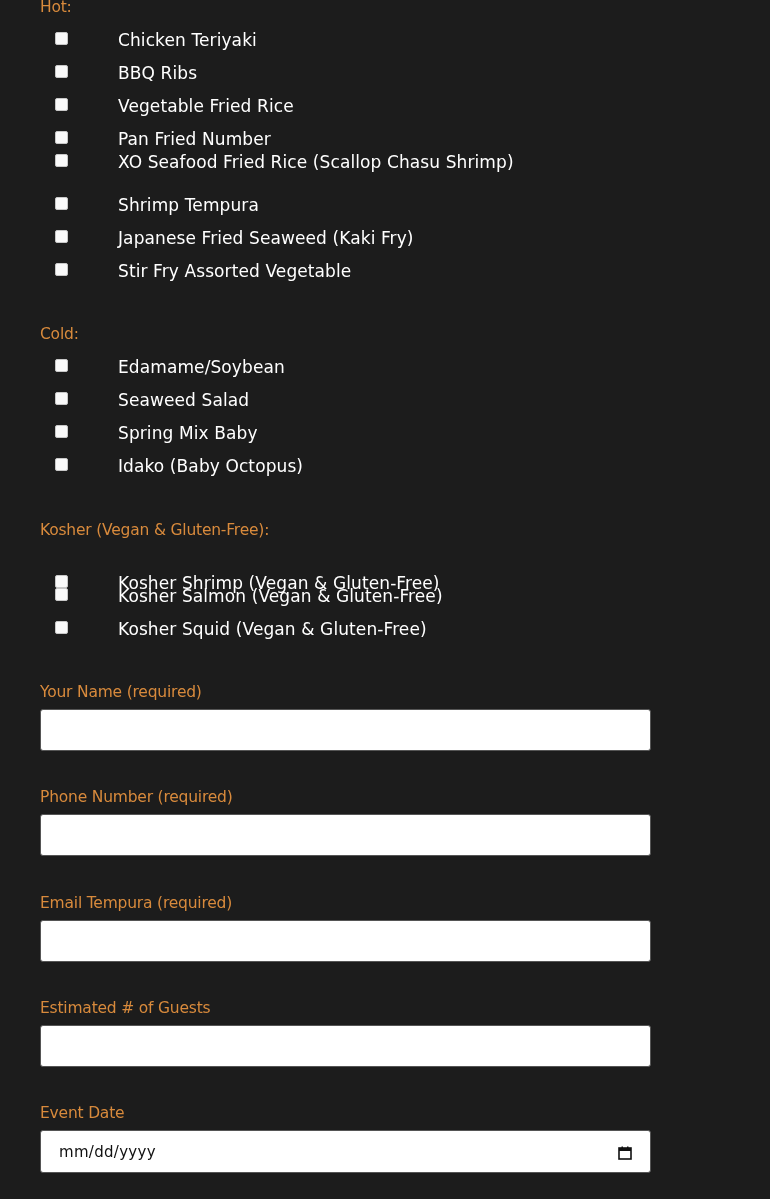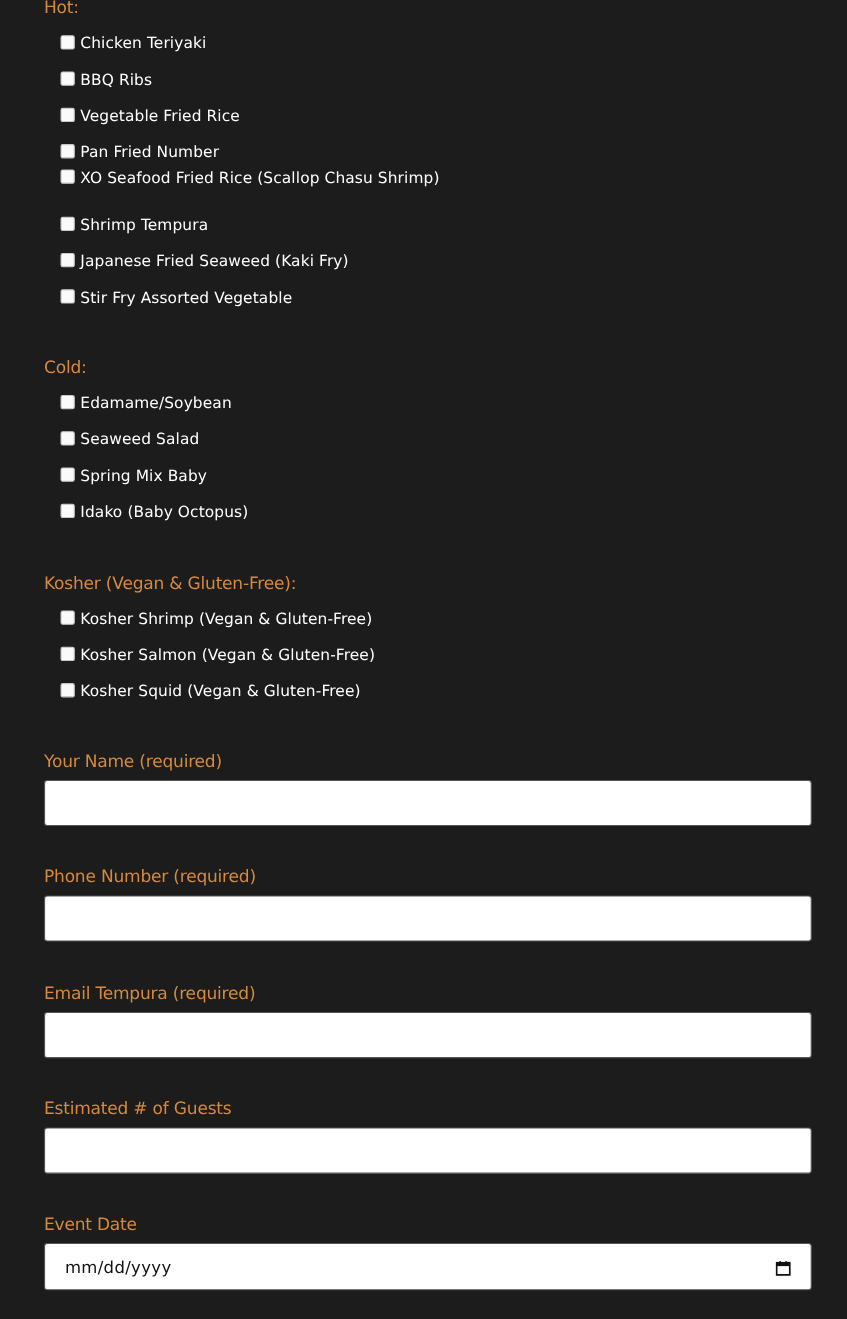--- a/index.html
+++ b/index.html
@@ -37,29 +37,30 @@
       background: #fafafa;
       border: 1px solid #c8c8c8;
       box-sizing: border-box;
       margin-right: 5px;
       border-radius: 2px;
       position: relative;
       top: -2px;
     }
     .check-row .text {
       color: #ffffff;
-      font-size: 14px;
+      font-size: 17px;
       line-height: 20px;
       letter-spacing: 0.1px;
       white-space: nowrap;
+      margin-left: 45px;
     }
     .field-input {
       position: absolute;
       left: 40px;
-      width: 698px;
+      width: 611px;
       height: 42px;
       background: #ffffff;
       border: 1px solid #555;
       border-radius: 3px;
       box-sizing: border-box;
       gap: 28px;
     }
     .date-input {
       display: flex;
       align-items: center;
@@ -131,21 +132,21 @@
     <span class="box"></span>
     <span class="text">Spring Mix Baby</span>
   </div>
 <div class="check-row" style="top:456px">
     <span class="box"></span>
     <span class="text">Idako (Baby Octopus)</span>
   </div>
 
 <div class="group-label" style="top:521px">Kosher (Vegan &amp; Gluten-Free):</div>
 
-<div class="check-row" style="top:553px">
+<div class="check-row" style="top:573px">
     <span class="box"></span>
     <span class="text">Kosher Shrimp (Vegan &amp; Gluten-Free)</span>
   </div>
 <div class="check-row" style="top:586px">
     <span class="box"></span>
     <span class="text">Kosher Salmon (Vegan &amp; Gluten-Free)</span>
   </div>
 <div class="check-row" style="top:619px">
     <span class="box"></span>
     <span class="text">Kosher Squid (Vegan &amp; Gluten-Free)</span>

